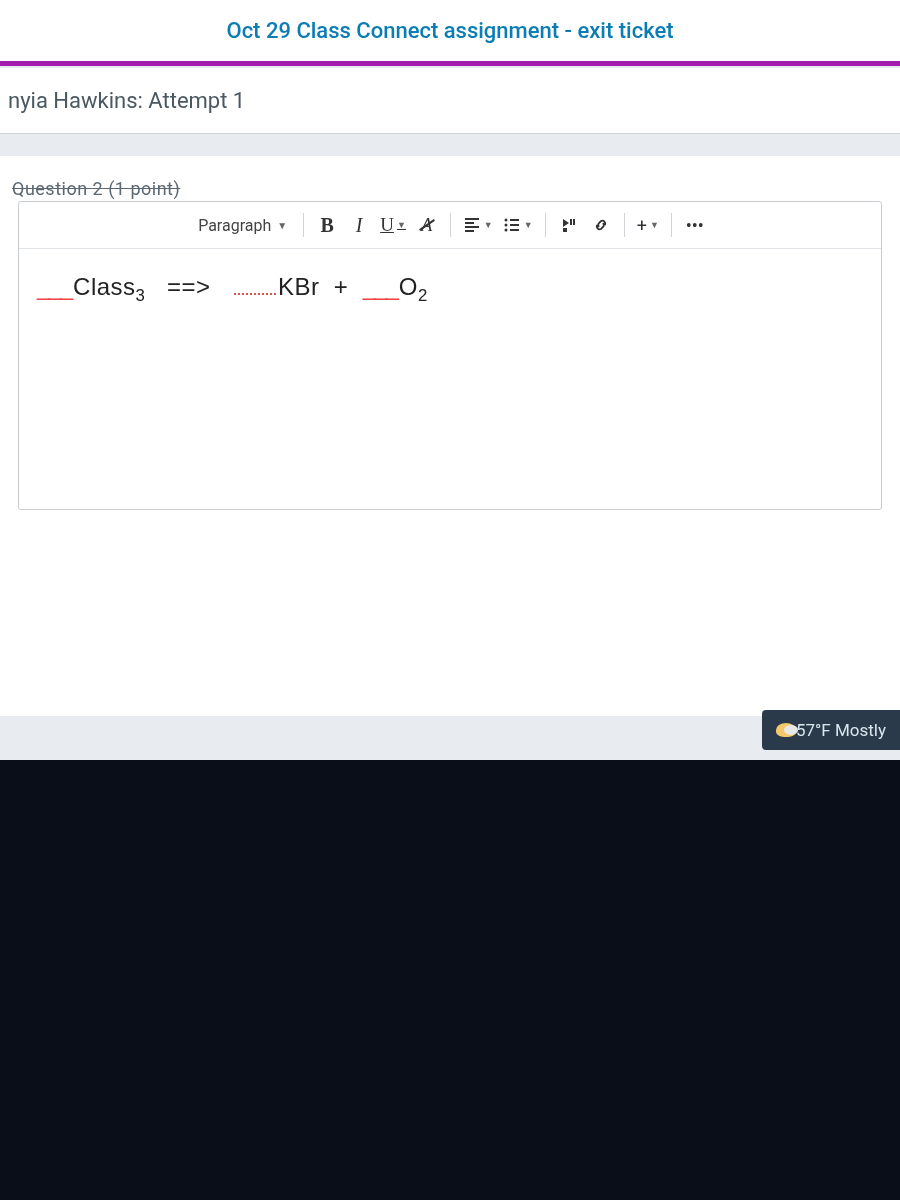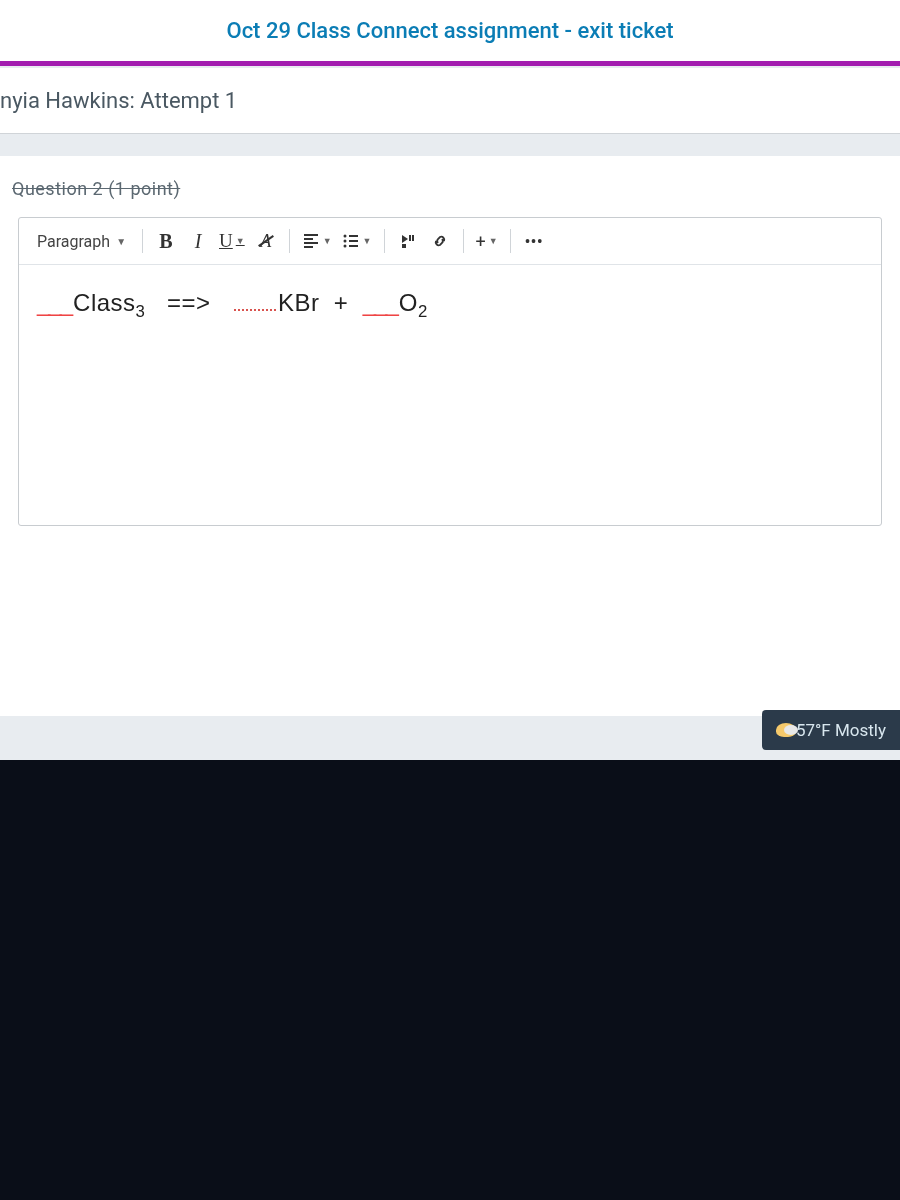--- a/index.html
+++ b/index.html
@@ -25,35 +25,35 @@
     .attempt-bar {
       background: #fff;
       border-bottom: 1px solid #d0d4d8;
       padding: 20px 0 20px 0;
       margin-top: 2px;
     }
     .attempt-text {
       color: #4a5862;
       font-size: 22px;
       font-weight: 400;
-      padding-left: 0;
+      padding-left: 8px;
     }
     .content-area {
       background: #fff;
       margin-top: 22px;
       padding: 22px 12px 0 12px;
       min-height: 560px;
       position: relative;
     }
     .question-header {
       color: #4a5862;
       font-size: 18px;
       text-decoration: line-through;
       letter-spacing: 0.5px;
-      margin-bottom: 18px;
+      margin-bottom: 2px;
       opacity: 0.9;
     }
     .prompt-text {
       color: #3a4650;
       font-size: 23px;
       line-height: 1.4;
       margin-bottom: 24px;
     }
     .editor-box {
       border: 1px solid #c8ccd0;
@@ -61,20 +61,21 @@
       background: #fff;
       margin: 0 6px;
     }
     .toolbar {
       display: flex;
       align-items: center;
       padding: 8px 10px;
       border-bottom: 1px solid #e0e4e8;
       gap: 2px;
       flex-wrap: nowrap;
+      justify-content: center;
     }
     .toolbar-select {
       display: flex;
       align-items: center;
       gap: 6px;
       padding: 4px 8px;
       cursor: pointer;
       font-size: 16px;
       color: #444;
     }

